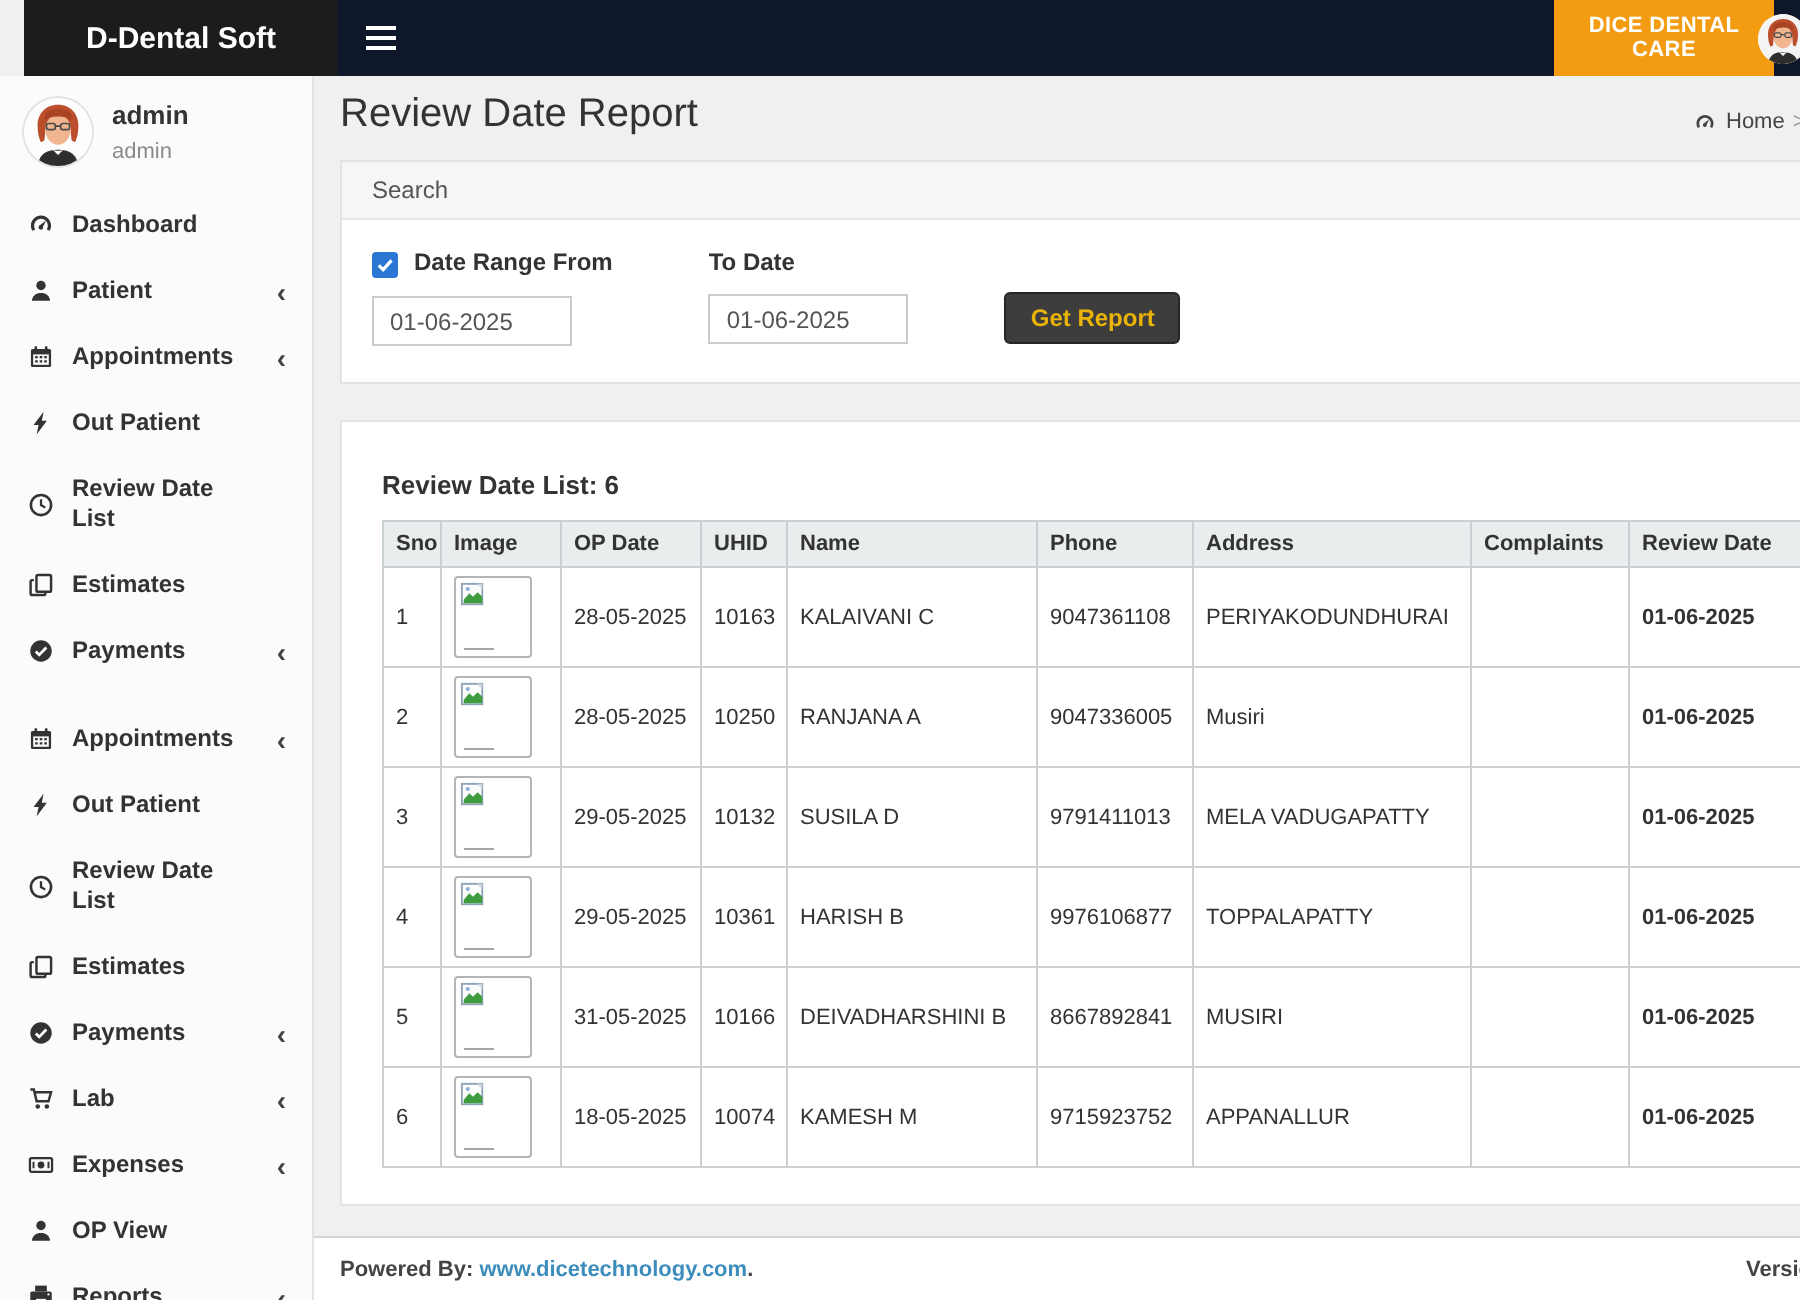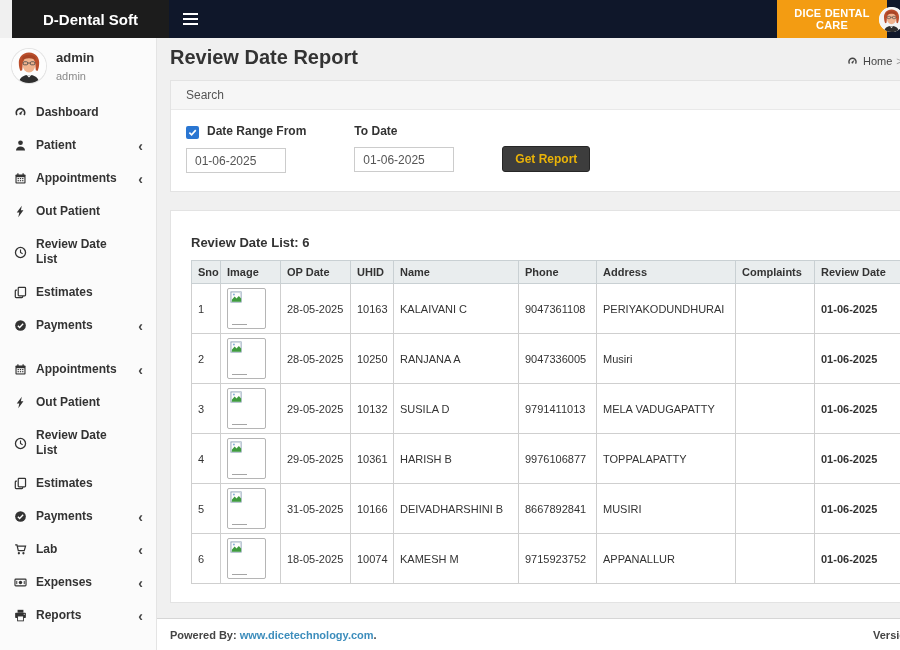--- a/index.html
+++ b/index.html
@@ -36,21 +36,21 @@
   .nav li { display: flex; align-items: center; gap: 9px; padding: 9px 8px 9px 13px;
             font-size: 12px; font-weight: bold; color: #333; cursor: pointer; line-height: 15px; }
   .nav li.section-break { margin-top: 11px; }
   .icn { width: 14px; height: 14px; flex: 0 0 14px; display: flex; align-items: center; justify-content: center; }
   .icn svg { width: 13px; height: 13px; display: block; }
   .chev { margin-left: auto; color: #444; font-size: 14px; line-height: 10px; padding-right: 5px; font-weight: bold; }
 
   
   .content { position: absolute; left: 157px; top: 38px; width: 743px; height: 580px; }
   .page-header { position: relative; height: 42px; }
-  .page-title { position: absolute; left: 13px; top: 8px; font-size: 20px; font-weight: bold; color: #333; }
+  .page-title { position: absolute; left: 13px; top: 8px; font-size: 20px; font-weight: normal; color: #333; }
   .breadcrumb { position: absolute; left: 688px; top: 16px; font-size: 11px; color: #444;
                 white-space: nowrap; display: flex; align-items: center; gap: 4px; }
   .breadcrumb .icn svg { width: 11px; height: 11px; }
   .crumb-sep { color: #999; }
 
   .panel { background: #fff; border: 1px solid #e3e3e3; margin-left: 13px; width: 762px; }
   .search-head { background: #f6f6f6; border-bottom: 1px solid #e9e9e9; padding: 7px 15px; font-size: 12px; color: #555; }
   .search-body { padding: 14px 15px 18px; display: flex; gap: 48px; align-items: flex-start; }
   .fgroup label { display: block; font-size: 12px; font-weight: bold; color: #333; margin-bottom: 9px; }
   .fgroup input[type="text"] { width: 100px; height: 25px; border: 1px solid #ccc; padding: 0 8px;
@@ -297,20 +297,30 @@
           <svg viewBox="0 0 16 16">
             <rect x="1.2" y="3.8" width="13.6" height="8.4" rx="1" fill="none" stroke="#333" stroke-width="1.4"></rect>
             <circle cx="8" cy="8" r="2.1" fill="#333"></circle>
             <path d="M3.4 6v4M12.6 6v4" stroke="#333" stroke-width="1.2"></path>
           </svg>
         </span>
         <span>Expenses</span>
         <span class="chev">‹</span>
       </li>
 
+      <li>
+        <span class="icn">
+          <svg viewBox="0 0 16 16" fill="#333">
+            <circle cx="8" cy="4.6" r="2.9"></circle>
+            <path d="M2.4 14c.2-3.2 2.7-4.8 5.6-4.8s5.4 1.6 5.6 4.8z"></path>
+          </svg>
+        </span>
+        <span>OP View</span>
+        <span class="chev" style="visibility: hidden;">‹</span>
+      </li>
 
       <li>
         <span class="icn">
           <svg viewBox="0 0 16 16" fill="#333">
             <path d="M4.4 1h7.2v3.6H4.4z"></path>
             <rect x="1.4" y="4.6" width="13.2" height="6.6" rx="1"></rect>
             <rect x="4.4" y="8.6" width="7.2" height="6" fill="#fbfbfb" stroke="#333" stroke-width="1.1"></rect>
             <circle cx="12.6" cy="6.4" r=".7" fill="#fbfbfb"></circle>
           </svg>
         </span>

